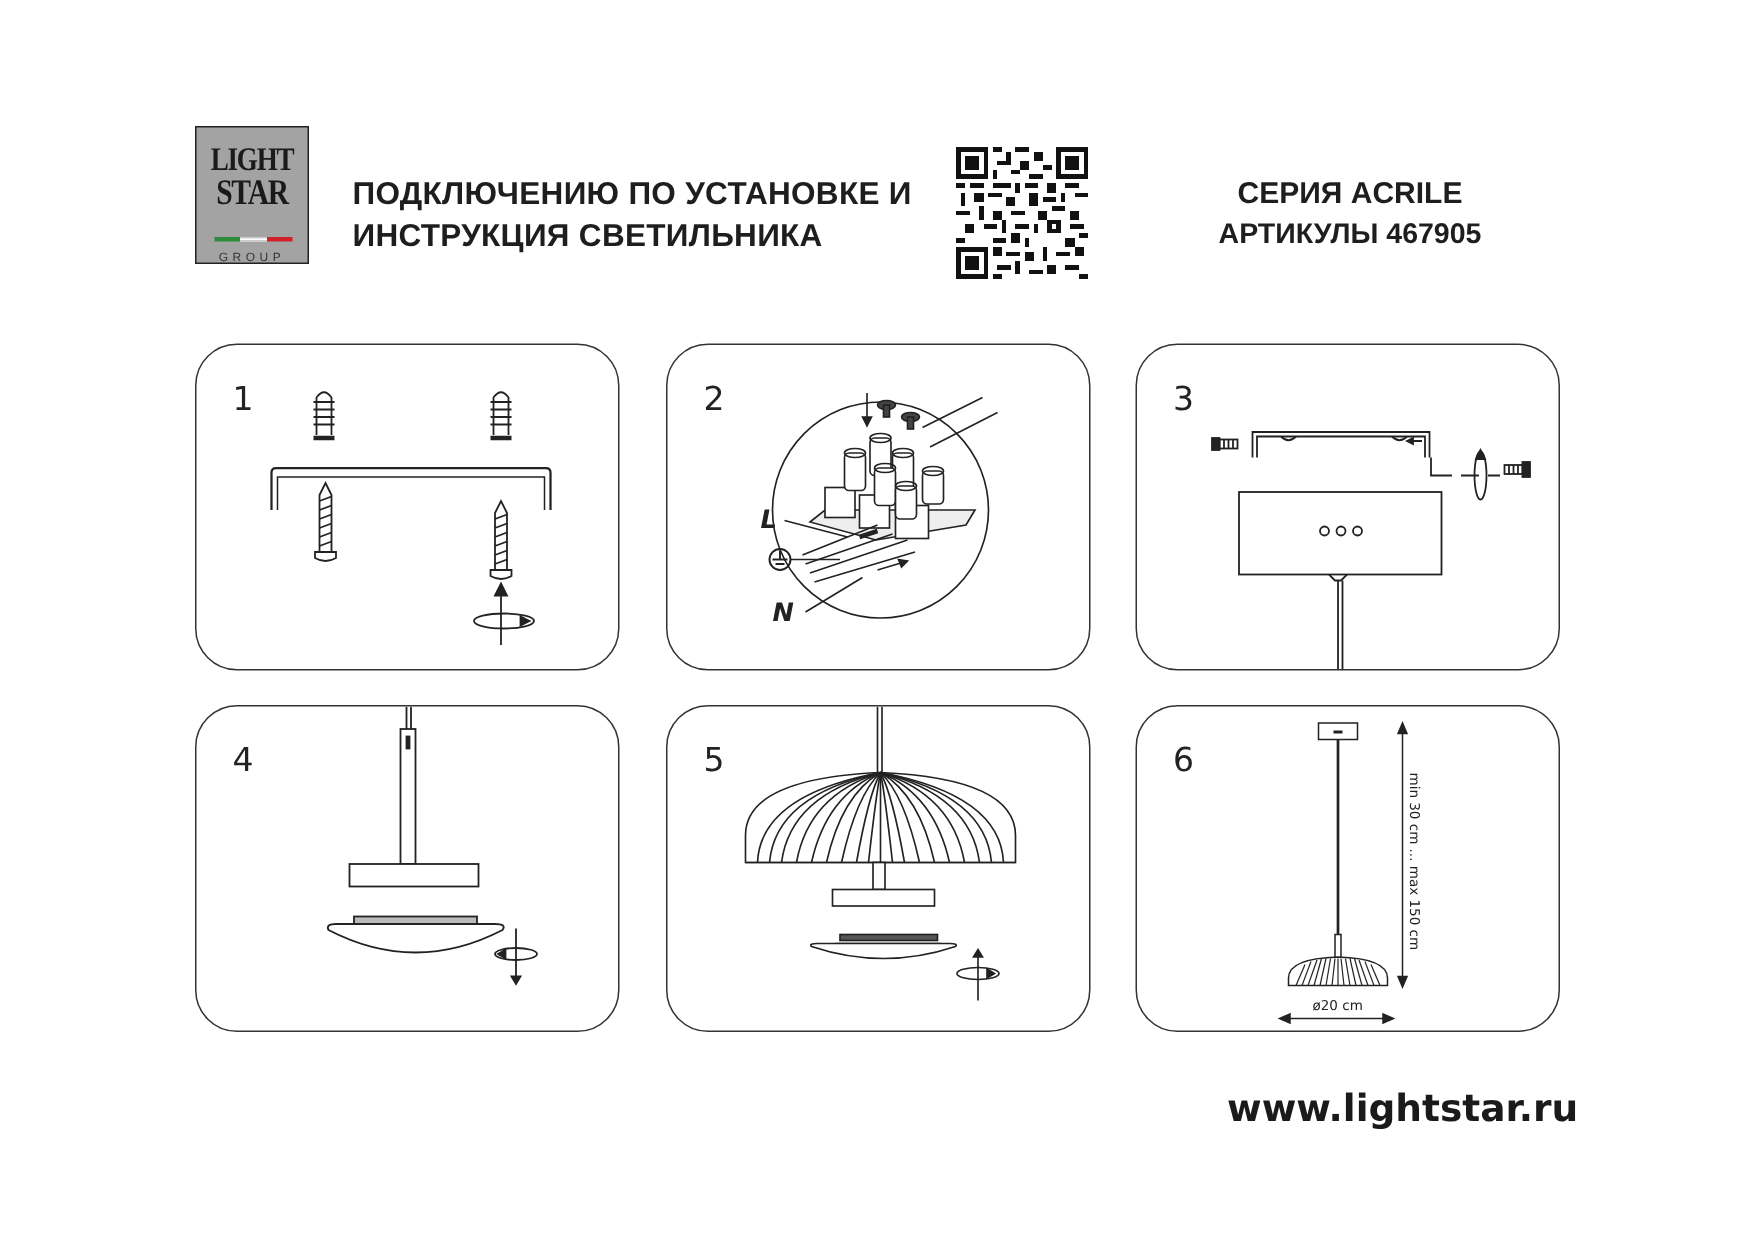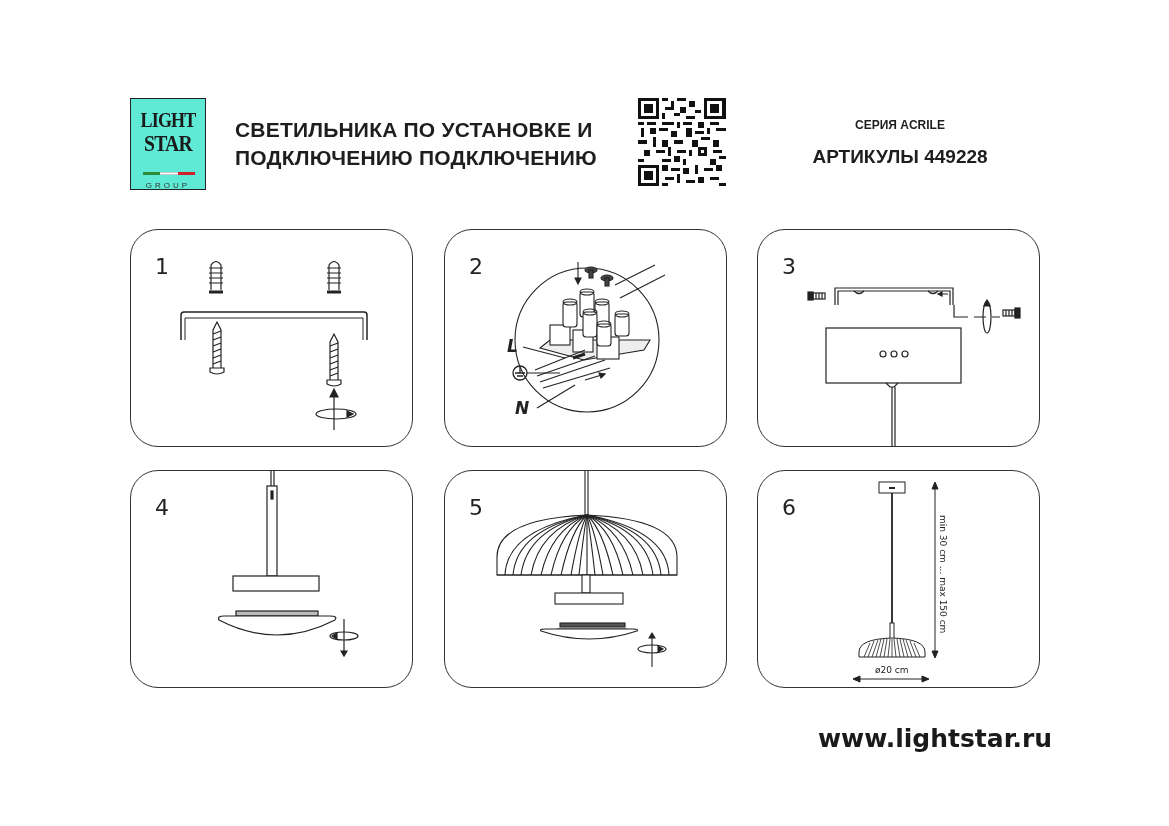--- a/index.html
+++ b/index.html
@@ -1,27 +1,27 @@
 <!DOCTYPE html>
 <html><head>
 <meta charset="utf-8">
 <style>
   html, body { margin:0; padding:0; background:#ffffff; }
   body { width:1169px; height:826px; position:relative; overflow:hidden; font-family:"DejaVu Sans", sans-serif; color:#1a1a1a; }
   .abs { position:absolute; }
-  .logo-box { left:130px; top:98px; width:76px; height:92px; border:1px solid #222; box-sizing:border-box; background:#5eead4; }
+  .logo-box { left:130px; top:84px; width:76px; height:92px; border:1px solid #222; box-sizing:border-box; background:#a3a3a3; }
   .logo-light, .logo-star { position:absolute; left:0; width:100%; text-align:center; font-family:"Liberation Serif", serif; font-weight:bold; letter-spacing:-1px; color:#1a1a1a; }
   .logo-light { top:10px; font-size:22px; line-height:22px; transform:scaleX(0.82); }
   .logo-star { top:32px; font-size:24px; line-height:24px; transform:scaleX(0.82); }
   .logo-group { position:absolute; top:58px; left:0; width:100%; text-align:center; font-size:8px; letter-spacing:3px; color:#333; font-family:"Liberation Sans", sans-serif;margin-top:24px; }
   .logo-flag { position:absolute; top:73px; left:12px; width:52px; height:3px; display:flex; }
   .logo-flag span { flex:1; }
   .title { left:235px; top:116px; font-family:"Liberation Sans", sans-serif; font-weight:bold; font-size:21px; line-height:28px; color:#1e1e1e; letter-spacing:0.2px; }
   .qr { left:637px; top:98px; width:89px; height:88px; }
-  .series { left:800px; top:118px; width:200px; text-align:center; font-family:"Liberation Sans", sans-serif; font-weight:bold; font-size:12px; color:#1e1e1e; }
+  .series { left:800px; top:118px; width:200px; text-align:center; font-family:"Liberation Sans", sans-serif; font-weight:bold; font-size:20px; color:#1e1e1e; }
   .articles { left:790px; top:146px; width:220px; text-align:center; font-family:"Liberation Sans", sans-serif; font-weight:bold; font-size:19px; color:#1e1e1e; }
   .panel { position:absolute; width:283px; height:218px; border:1.3px solid #333; border-radius:28px; box-sizing:border-box; background:#fff; overflow:hidden; }
   .panel svg { position:absolute; left:0; top:0; }
   .step-num { position:absolute; left:24px; top:24px; font-family:"DejaVu Sans", sans-serif; font-size:22px; color:#222; }
   .website { left:818px; top:724px; font-family:"DejaVu Sans", sans-serif; font-weight:bold; font-size:25px; color:#1a1a1a; }
 </style>
 </head>
 <body>
 
 <div class="abs logo-box">
@@ -29,22 +29,22 @@
   <div class="logo-star">STAR</div>
   <div class="logo-group">GROUP</div>
   <div class="logo-flag">
     <span style="background:#2e8b3a"></span>
       <span style="background:#ffffff;border-top:1px solid #ccc;border-bottom:1px solid #ccc;box-sizing:border-box"></span>
       <span style="background:#d0202a"></span>
   </div>
 </div>
 
 <div class="abs title">
-  <div>СВЕТИЛЬНИКА ПО УСТАНОВКЕ И</div>
-  <div>ПОДКЛЮЧЕНИЮ ПОДКЛЮЧЕНИЮ</div>
+  <div>ПОДКЛЮЧЕНИЮ ПО УСТАНОВКЕ И</div>
+  <div>ИНСТРУКЦИЯ СВЕТИЛЬНИКА</div>
 </div>
 
 <div class="abs qr">
   <svg width="89" height="88" viewBox="0 0 29 29" shape-rendering="crispEdges">
     <rect width="29" height="29" fill="#fff"></rect>
     <g fill="#111">
       <rect x="0" y="0" width="7" height="7"></rect>
         <rect x="1" y="1" width="5" height="5" fill="#fff"></rect>
         <rect x="2" y="2" width="3" height="3"></rect>
       <rect x="22" y="0" width="7" height="7"></rect>
@@ -110,21 +110,21 @@
         <rect x="16" y="27" width="3" height="1"></rect>
         <rect x="20" y="26" width="2" height="2"></rect>
         <rect x="24" y="26" width="3" height="1"></rect>
         <rect x="27" y="28" width="2" height="1"></rect>
         <rect x="8" y="28" width="2" height="1"></rect>
     </g>
   </svg>
 </div>
 
 <div class="abs series">СЕРИЯ ACRILE</div>
-<div class="abs articles">АРТИКУЛЫ 449228</div>
+<div class="abs articles">АРТИКУЛЫ 467905</div>
 
 <div class="panel" style="left:130px;top:229px;">
   <div class="step-num">1</div>
   <svg width="283" height="218" viewBox="0 0 283 218">
     <g stroke="#222" fill="none" stroke-width="1.2">
 
       <g>
         <path d="M80 60 v-25 q5 -7 10 0 v25"></path>
         <line x1="78" y1="38" x2="92" y2="38"></line>
           <line x1="78" y1="43" x2="92" y2="43"></line>

